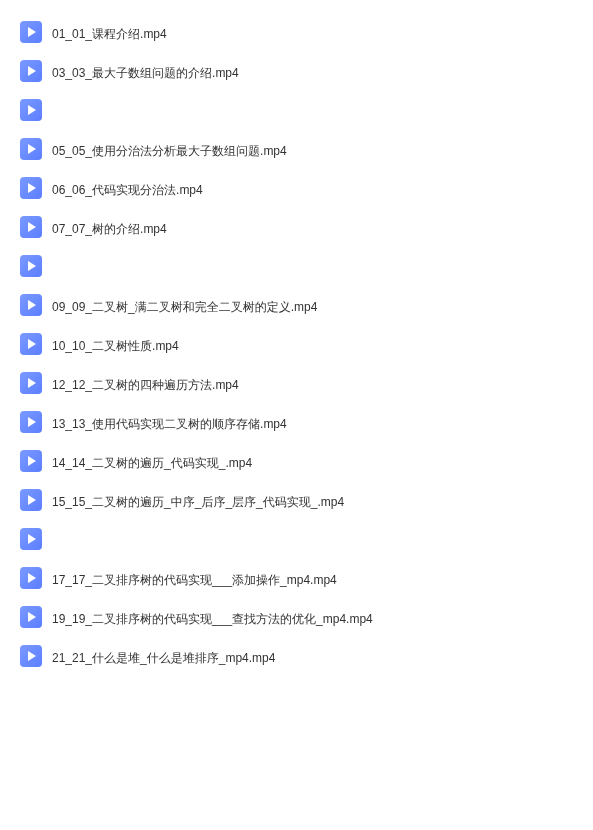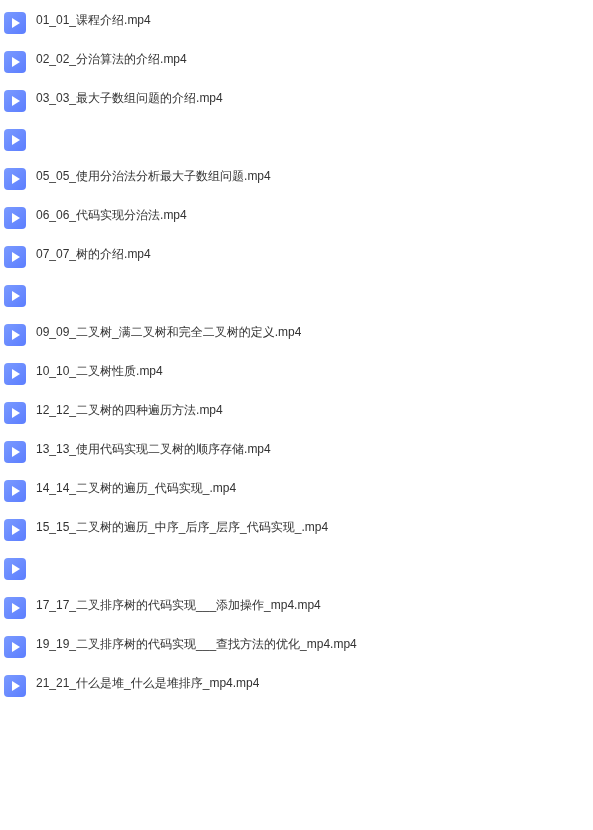--- a/index.html
+++ b/index.html
@@ -7,22 +7,22 @@
     font-family: "Microsoft YaHei", "PingFang SC", "Helvetica Neue", Arial, sans-serif;
     font-size: 12px;
     background: #fff;
     color: #333;
     width: 593px;
     padding: 8px 0;
   }
   .file-list { list-style: none; }
   .file-item {
     display: flex;
-    align-items: flex-start;
-    padding: 4px 4px;
+    align-items: flex-end;
+    padding: 4px 20px;
     height: 39px;
     cursor: pointer;
   }
   .icon-wrap {
     width: 22px;
     height: 22px;
     flex-shrink: 0;
     margin-right: 10px;
     display: flex;
     align-items: center;
@@ -56,26 +56,20 @@
 </style>
 </head>
 <body>
 
 <ul class="file-list">
     <li class="file-item">
       <span class="icon-wrap">
         <span class="video-icon"></span>
       </span>
       <span class="file-name">01_01_课程介绍.mp4</span>
-    </li>
-    <li class="file-item">
-      <span class="icon-wrap">
-        <span class="video-icon"></span>
-      </span>
-      <span class="file-name">02_02_分治算法的介绍.mp4</span>
     </li>
     <li class="file-item">
       <span class="icon-wrap">
         <span class="video-icon"></span>
       </span>
       <span class="file-name">03_03_最大子数组问题的介绍.mp4</span>
     </li>
     <li class="file-item">
       <span class="icon-wrap">
         <span class="video-icon"></span>

